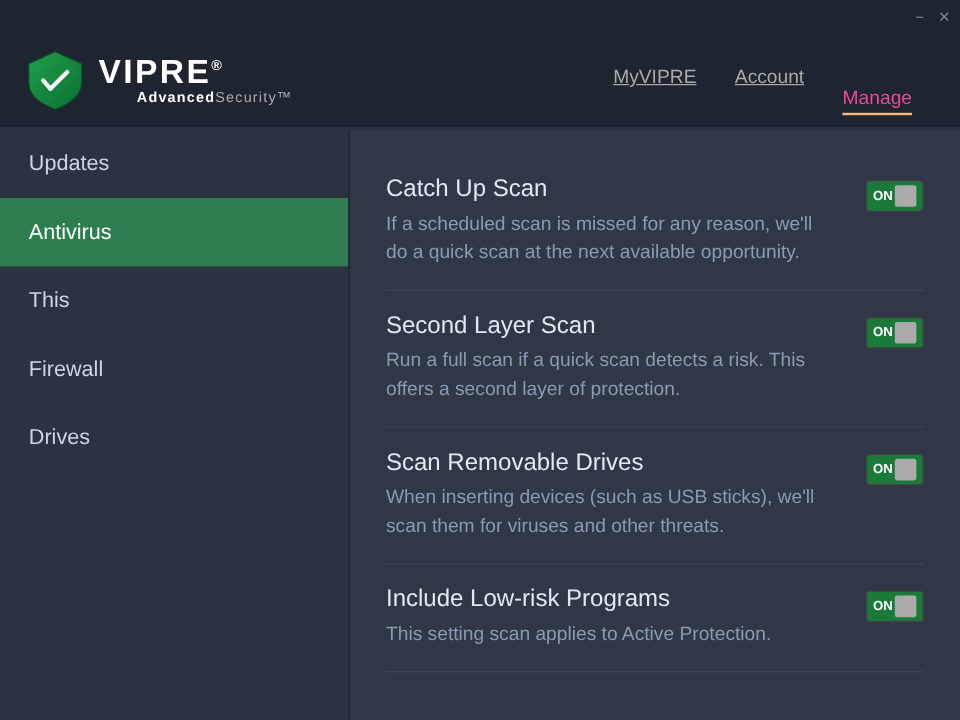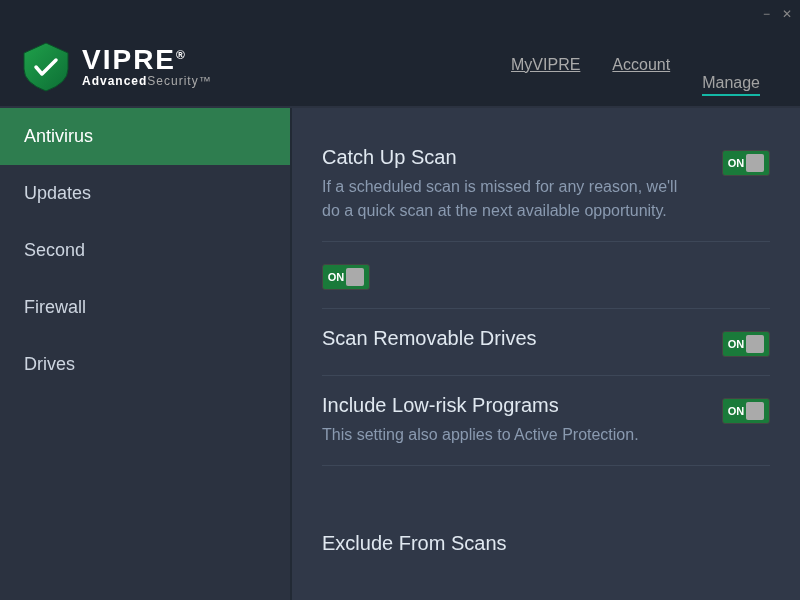--- a/index.html
+++ b/index.html
@@ -60,20 +60,21 @@
       line-height: 1;
     }
     .logo-sub {
       font-size: 12px;
       color: #aaa;
       letter-spacing: 1px;
     }
     .logo-sub span {
       color: white;
       font-weight: bold;
+      margin-left: 32px;
     }
 
     .nav-area {
       display: flex;
       align-items: center;
       gap: 32px;
       margin-left: auto;
       padding-right: 20px;
       text-align: right;
     }
@@ -81,22 +82,22 @@
       font-size: 16px;
       color: #aaa;
       cursor: pointer;
       padding-bottom: 4px;
       text-decoration: none;
     }
     .nav-item.underline {
       text-decoration: underline;
     }
     .nav-item.active {
-      color: #a3a3a3;
-      border-bottom: 2px solid #14b8a6;
+      color: #ec4899;
+      border-bottom: 2px solid #fdba74;
       padding-bottom: 2px;
       margin-top: 36px;
     }
 
     
     .main {
       display: flex;
       height: calc(600px - 28px - 80px);
     }
 
@@ -242,23 +243,23 @@
   <nav class="nav-area">
     <a class="nav-item underline">MyVIPRE</a>
     <a class="nav-item underline">Account</a>
     <a class="nav-item active">Manage</a>
   </nav>
 </div>
 
 <div class="main">
 
   <div class="sidebar">
+    <div class="sidebar-item">Updates</div>
     <div class="sidebar-item active">Antivirus</div>
-    <div class="sidebar-item">Updates</div>
-    <div class="sidebar-item">Second</div>
+    <div class="sidebar-item">This</div>
     <div class="sidebar-item">Firewall</div>
     <div class="sidebar-item">Drives</div>
   </div>
   <div class="sidebar-border"></div>
 
   <div class="content">
 
     <div class="setting-item">
       <div class="setting-text">
         <div class="setting-title">Catch Up Scan</div>
@@ -266,44 +267,49 @@
       </div>
       <div class="toggle">
         <div class="toggle-switch">
           <span class="toggle-label">ON</span>
           <div class="toggle-knob"></div>
         </div>
       </div>
     </div>
 
     <div class="setting-item">
+      <div class="setting-text">
+        <div class="setting-title">Second Layer Scan</div>
+        <div class="setting-desc">Run a full scan if a quick scan detects a risk. This offers a second layer of protection.</div>
+      </div>
       <div class="toggle">
         <div class="toggle-switch">
           <span class="toggle-label">ON</span>
           <div class="toggle-knob"></div>
         </div>
       </div>
     </div>
 
     <div class="setting-item">
       <div class="setting-text">
         <div class="setting-title">Scan Removable Drives</div>
+        <div class="setting-desc">When inserting devices (such as USB sticks), we'll scan them for viruses and other threats.</div>
       </div>
       <div class="toggle">
         <div class="toggle-switch">
           <span class="toggle-label">ON</span>
           <div class="toggle-knob"></div>
         </div>
       </div>
     </div>
 
     <div class="setting-item">
       <div class="setting-text">
         <div class="setting-title">Include Low-risk Programs</div>
-        <div class="setting-desc">This setting also applies to Active Protection.</div>
+        <div class="setting-desc">This setting scan applies to Active Protection.</div>
       </div>
       <div class="toggle">
         <div class="toggle-switch">
           <span class="toggle-label">ON</span>
           <div class="toggle-knob"></div>
         </div>
       </div>
     </div>
 
     <div class="setting-item">

